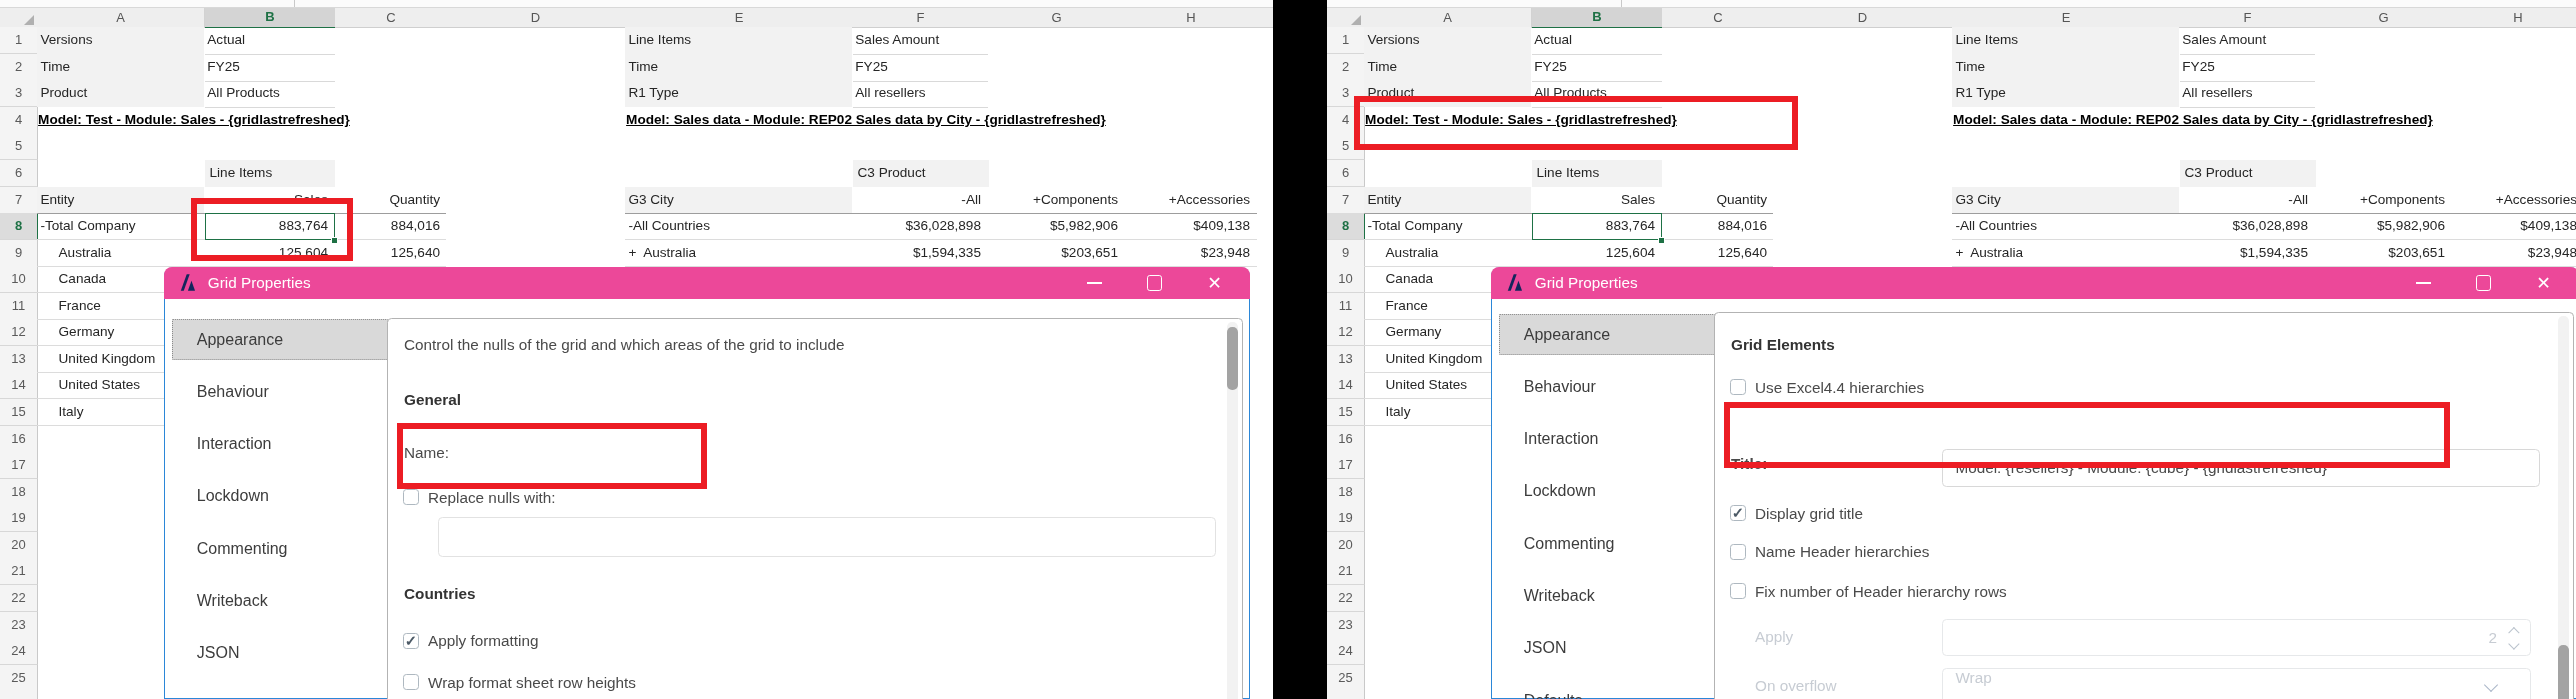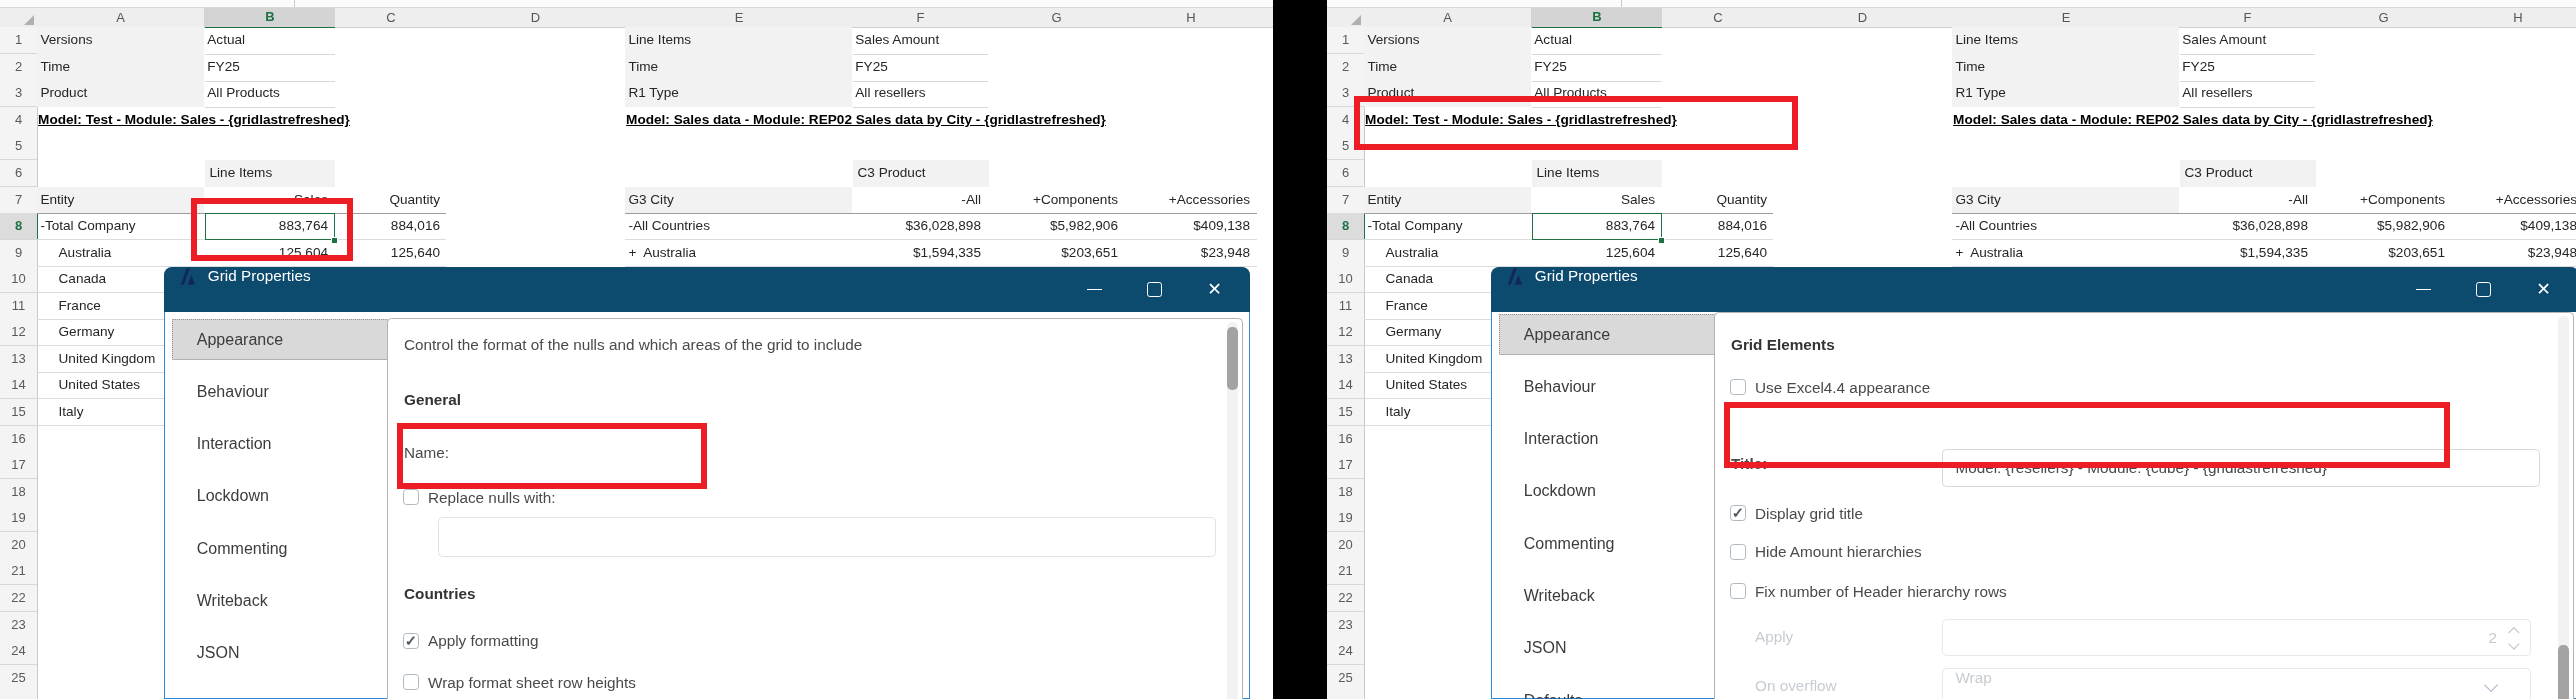--- a/index.html
+++ b/index.html
@@ -31,22 +31,22 @@
   .hline.dark{background:#9d9d9d;height:1.1px;}
   .selcell{position:absolute;border:1.7px solid #1e7145;box-sizing:border-box;}
   .handle{position:absolute;width:5.1px;height:5.1px;background:#1e7145;border:0.6px solid #fff;}
 
   
   .redbox{position:absolute;border:6.2px solid #ec1d24;z-index:40;box-sizing:border-box;}
 
   
   .dialog{position:absolute;background:#fff;border:1.1px solid #2b87d8;border-top:none;
           border-radius:9px 9px 0 0;z-index:20;box-sizing:border-box;}
-  .titlebar{position:absolute;left:-1.1px;top:0;right:-1.1px;height:45px;background:#0c4a6e;
-            border-radius:8px 8px 0 0;display:flex;}
+  .titlebar{position:absolute;left:-1.1px;top:0;right:-1.1px;height:32px;background:#ec4899;
+            border-radius:8px 8px 0 0;display:flex;align-items:center;}
   .titlebar .logo{margin-left:14.7px;flex:0 0 auto;}
   .titlebar .ttl{color:#fff;font-size:15.3px;margin-left:10.2px;flex:1 1 auto;}
   .winbtns{display:flex;align-items:center;gap:41px;margin-right:26px;}
   .winbtn{color:#fff;cursor:default;display:flex;align-items:center;justify-content:center;width:19px;height:19px;}
   .minbar{width:14.7px;height:1.7px;background:#fff;display:inline-block;}
   .maxbox{width:12.4px;height:13.6px;border:1.7px solid #fff;border-radius:2.8px;display:inline-block;}
   .closex{font-size:17.5px;font-weight:400;line-height:19px;}
 
   .nav{position:absolute;left:6.8px;width:216px;}
   #dlgL .nav{top:52px;} #dlgR .nav{top:47px;}
@@ -204,21 +204,21 @@
         <div class="nav-item selected">Appearance</div>
         <div class="nav-item">Behaviour</div>
         <div class="nav-item">Interaction</div>
         <div class="nav-item">Lockdown</div>
         <div class="nav-item">Commenting</div>
         <div class="nav-item">Writeback</div>
         <div class="nav-item">JSON</div>
         <div class="nav-item">Defaults</div>
       </div>
     <div class="cpanel">
-      <div class="ctext" style="left:16px;top:17px;">Control the format of the nulls and which areas of the grid to include</div>
+      <div class="ctext" style="left:16px;top:17px;">Control the nulls of the grid and which areas of the grid to include</div>
       <div class="chead" style="left:16px;top:72px;">General</div>
       <div class="ctext" style="left:16px;top:125px;">Name:</div>
       <div class="cb" style="left:14.7px;top:170px;"></div>
       <div class="ctext" style="left:40px;top:170px;">Replace nulls with:</div>
       <div class="tinput empty" style="left:50px;top:198px;width:778px;height:40px;"></div>
       <div class="chead" style="left:16px;top:266px;">Countries</div>
       <div class="cb checked" style="left:14.7px;top:314px;"></div>
       <div class="ctext" style="left:40px;top:313px;">Apply formatting</div>
       <div class="cb" style="left:14.7px;top:355px;"></div>
       <div class="ctext" style="left:40px;top:355px;">Wrap format sheet row heights</div>
@@ -359,27 +359,27 @@
         <div class="nav-item">Interaction</div>
         <div class="nav-item">Lockdown</div>
         <div class="nav-item">Commenting</div>
         <div class="nav-item">Writeback</div>
         <div class="nav-item">JSON</div>
         <div class="nav-item">Defaults</div>
       </div>
     <div class="cpanel">
       <div class="chead" style="left:16px;top:22.6px;text-align:right;">Grid Elements</div>
       <div class="cb" style="left:14.7px;top:66px;"></div>
-      <div class="ctext" style="left:40px;top:66px;">Use Excel4.4 appearance</div>
+      <div class="ctext" style="left:40px;top:66px;">Use Excel4.4 hierarchies</div>
       <div class="ctext" style="left:16px;top:142px;font-weight:bold;">Title:</div>
       <div class="tinput" style="left:227px;top:136px;width:598px;height:38px;">Model: {resellers} - Module: {cube} - {gridlastrefreshed}</div>
       <div class="cb checked" style="left:14.7px;top:192px;"></div>
       <div class="ctext" style="left:40px;top:192px;">Display grid title</div>
       <div class="cb" style="left:14.7px;top:231px;"></div>
-      <div class="ctext" style="left:40px;top:230px;">Hide Amount hierarchies</div>
+      <div class="ctext" style="left:40px;top:230px;">Name Header hierarchies</div>
       <div class="cb" style="left:14.7px;top:270px;"></div>
       <div class="ctext" style="left:40px;top:270px;">Fix number of Header hierarchy rows</div>
 
       <div class="ctext disabled-label" style="left:40px;top:315px;">Apply</div>
       <div class="tinput disabled spinner" style="left:227px;top:306px;width:589px;height:37px;">
         <span class="num">2</span>
         <span class="chev up" style="right:12.4px;top:9px;"></span>
         <span class="chev down" style="right:12.4px;top:20.3px;"></span>
       </div>
       <div class="ctext disabled-label" style="left:40px;top:364px;">On overflow</div>

